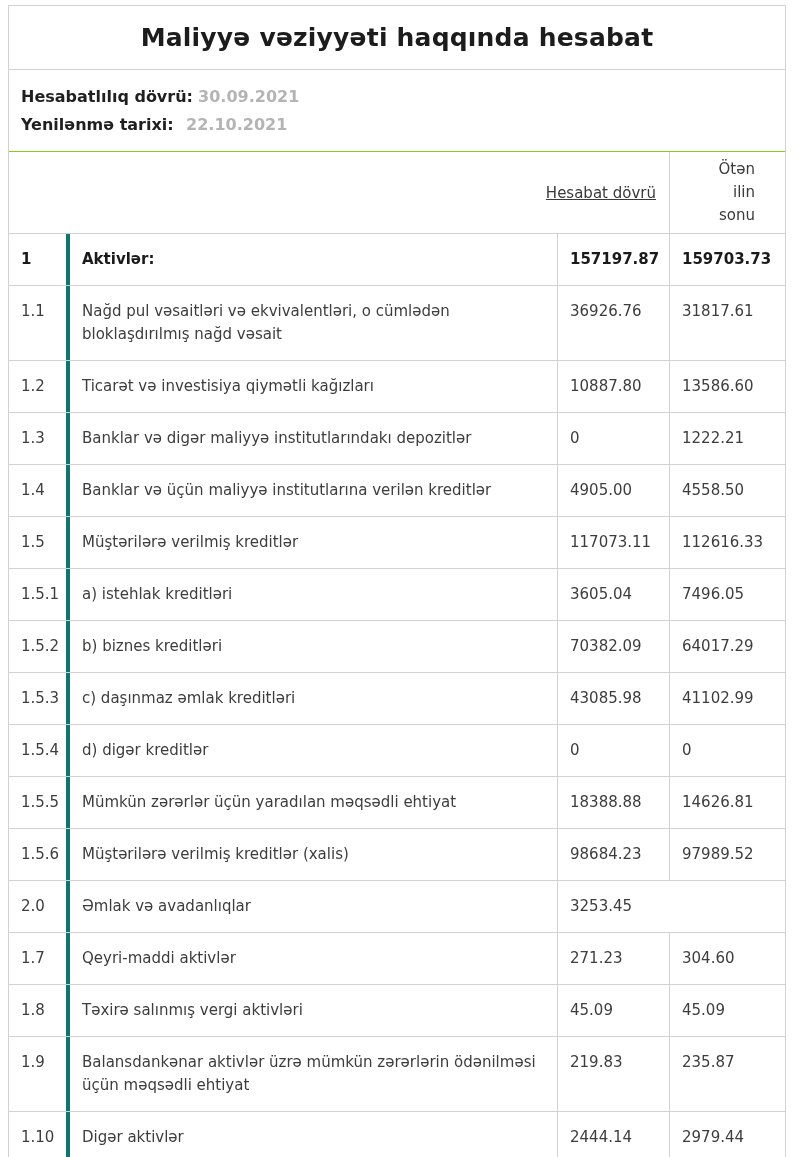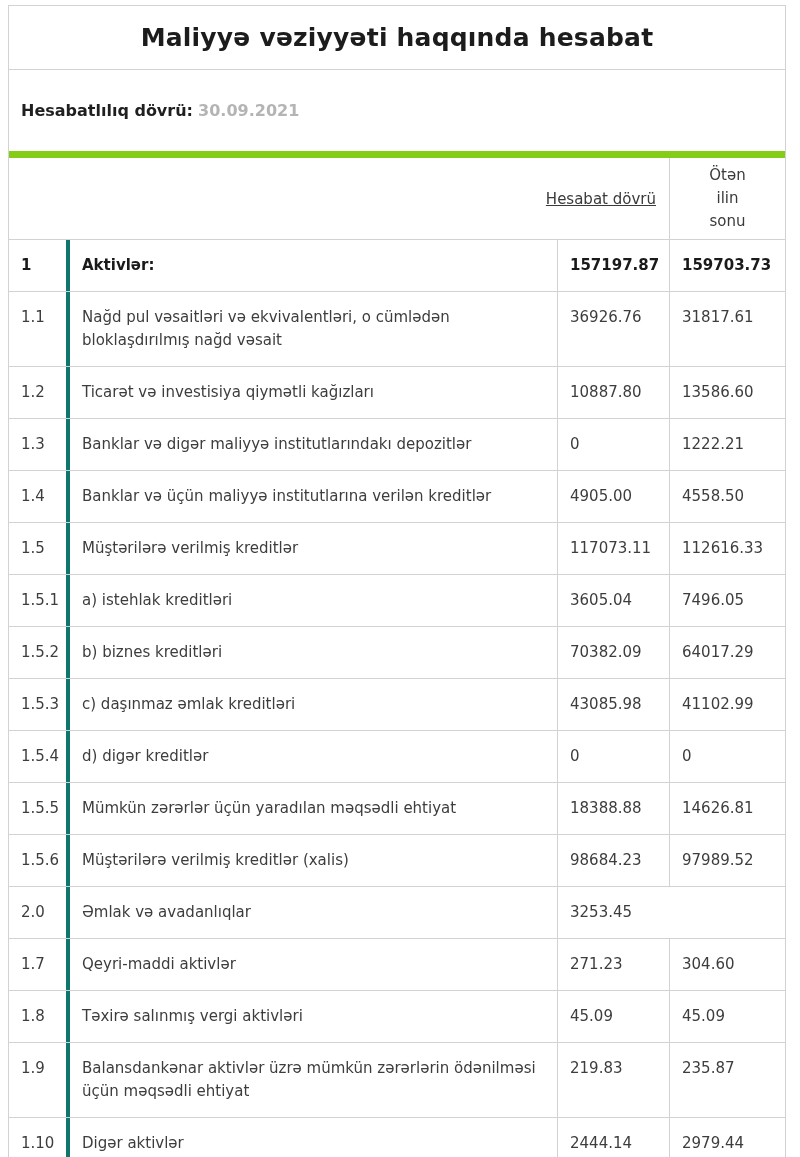--- a/index.html
+++ b/index.html
@@ -23,21 +23,21 @@
     border-bottom: 1px solid #d2d2d2;
   }
   .title-sec h1 {
     margin: 5px;
     font-size: 25px; font-weight: 700; color: #1c1c1c;
     letter-spacing: 0.2px;
   }
   
   .meta-sec {
     height: 81px;
-    border-bottom: 7px solid #84cc16;
+    border-bottom: 1px solid #84cc16;
     padding: 0 12px;
     display: flex; flex-direction: column; justify-content: center;
   }
   .meta-line { line-height: 28px; font-size: 16px; }
   .meta-label {
     display: inline-block; min-width: 160px;
     font-weight: 700; color: #1f1f1f;
   }
   .meta-value { color: #b4b4b4; font-weight: 600; }
   
@@ -52,21 +52,21 @@
     width: 660px;
     display: flex; align-items: center; justify-content: flex-end;
     padding-right: 13px;
     text-decoration: underline;
   }
   .thead .h-previous {
     box-sizing: border-box;
     flex: 1;
     border-left: 1px solid #d2d2d2;
     display: flex; align-items: center; justify-content: center;
-    text-align: center;
+    text-align: right;
     padding: 0 30px;
     line-height: 23px;
   }
   
   .tr {
     display: flex;
     border-bottom: 1px solid #d2d2d2;
     color: #3d3d3d; font-size: 15px;
   }
   .tr:last-child { border-bottom: none; }
@@ -88,20 +88,24 @@
 
   <div class="title-sec">
     <h1>Maliyyə vəziyyəti haqqında hesabat</h1>
   </div>
 
   <div class="meta-sec">
     <div class="meta-line">
       <span class="meta-label">Hesabatlılıq dövrü:</span>
       <span class="meta-value">30.09.2021</span>
     </div>
+    <div class="meta-line">
+      <span class="meta-label">Yenilənmə tarixi:</span>
+      <span class="meta-value">22.10.2021</span>
+    </div>
   </div>
 
   <div class="thead">
     <div class="h-current">Hesabat dövrü</div>
     <div class="h-previous">Ötən ilin sonu</div>
   </div>
 
   <div class="tr bold">
     <div class="td no">1</div>
     <div class="td name">Aktivlər:</div>

